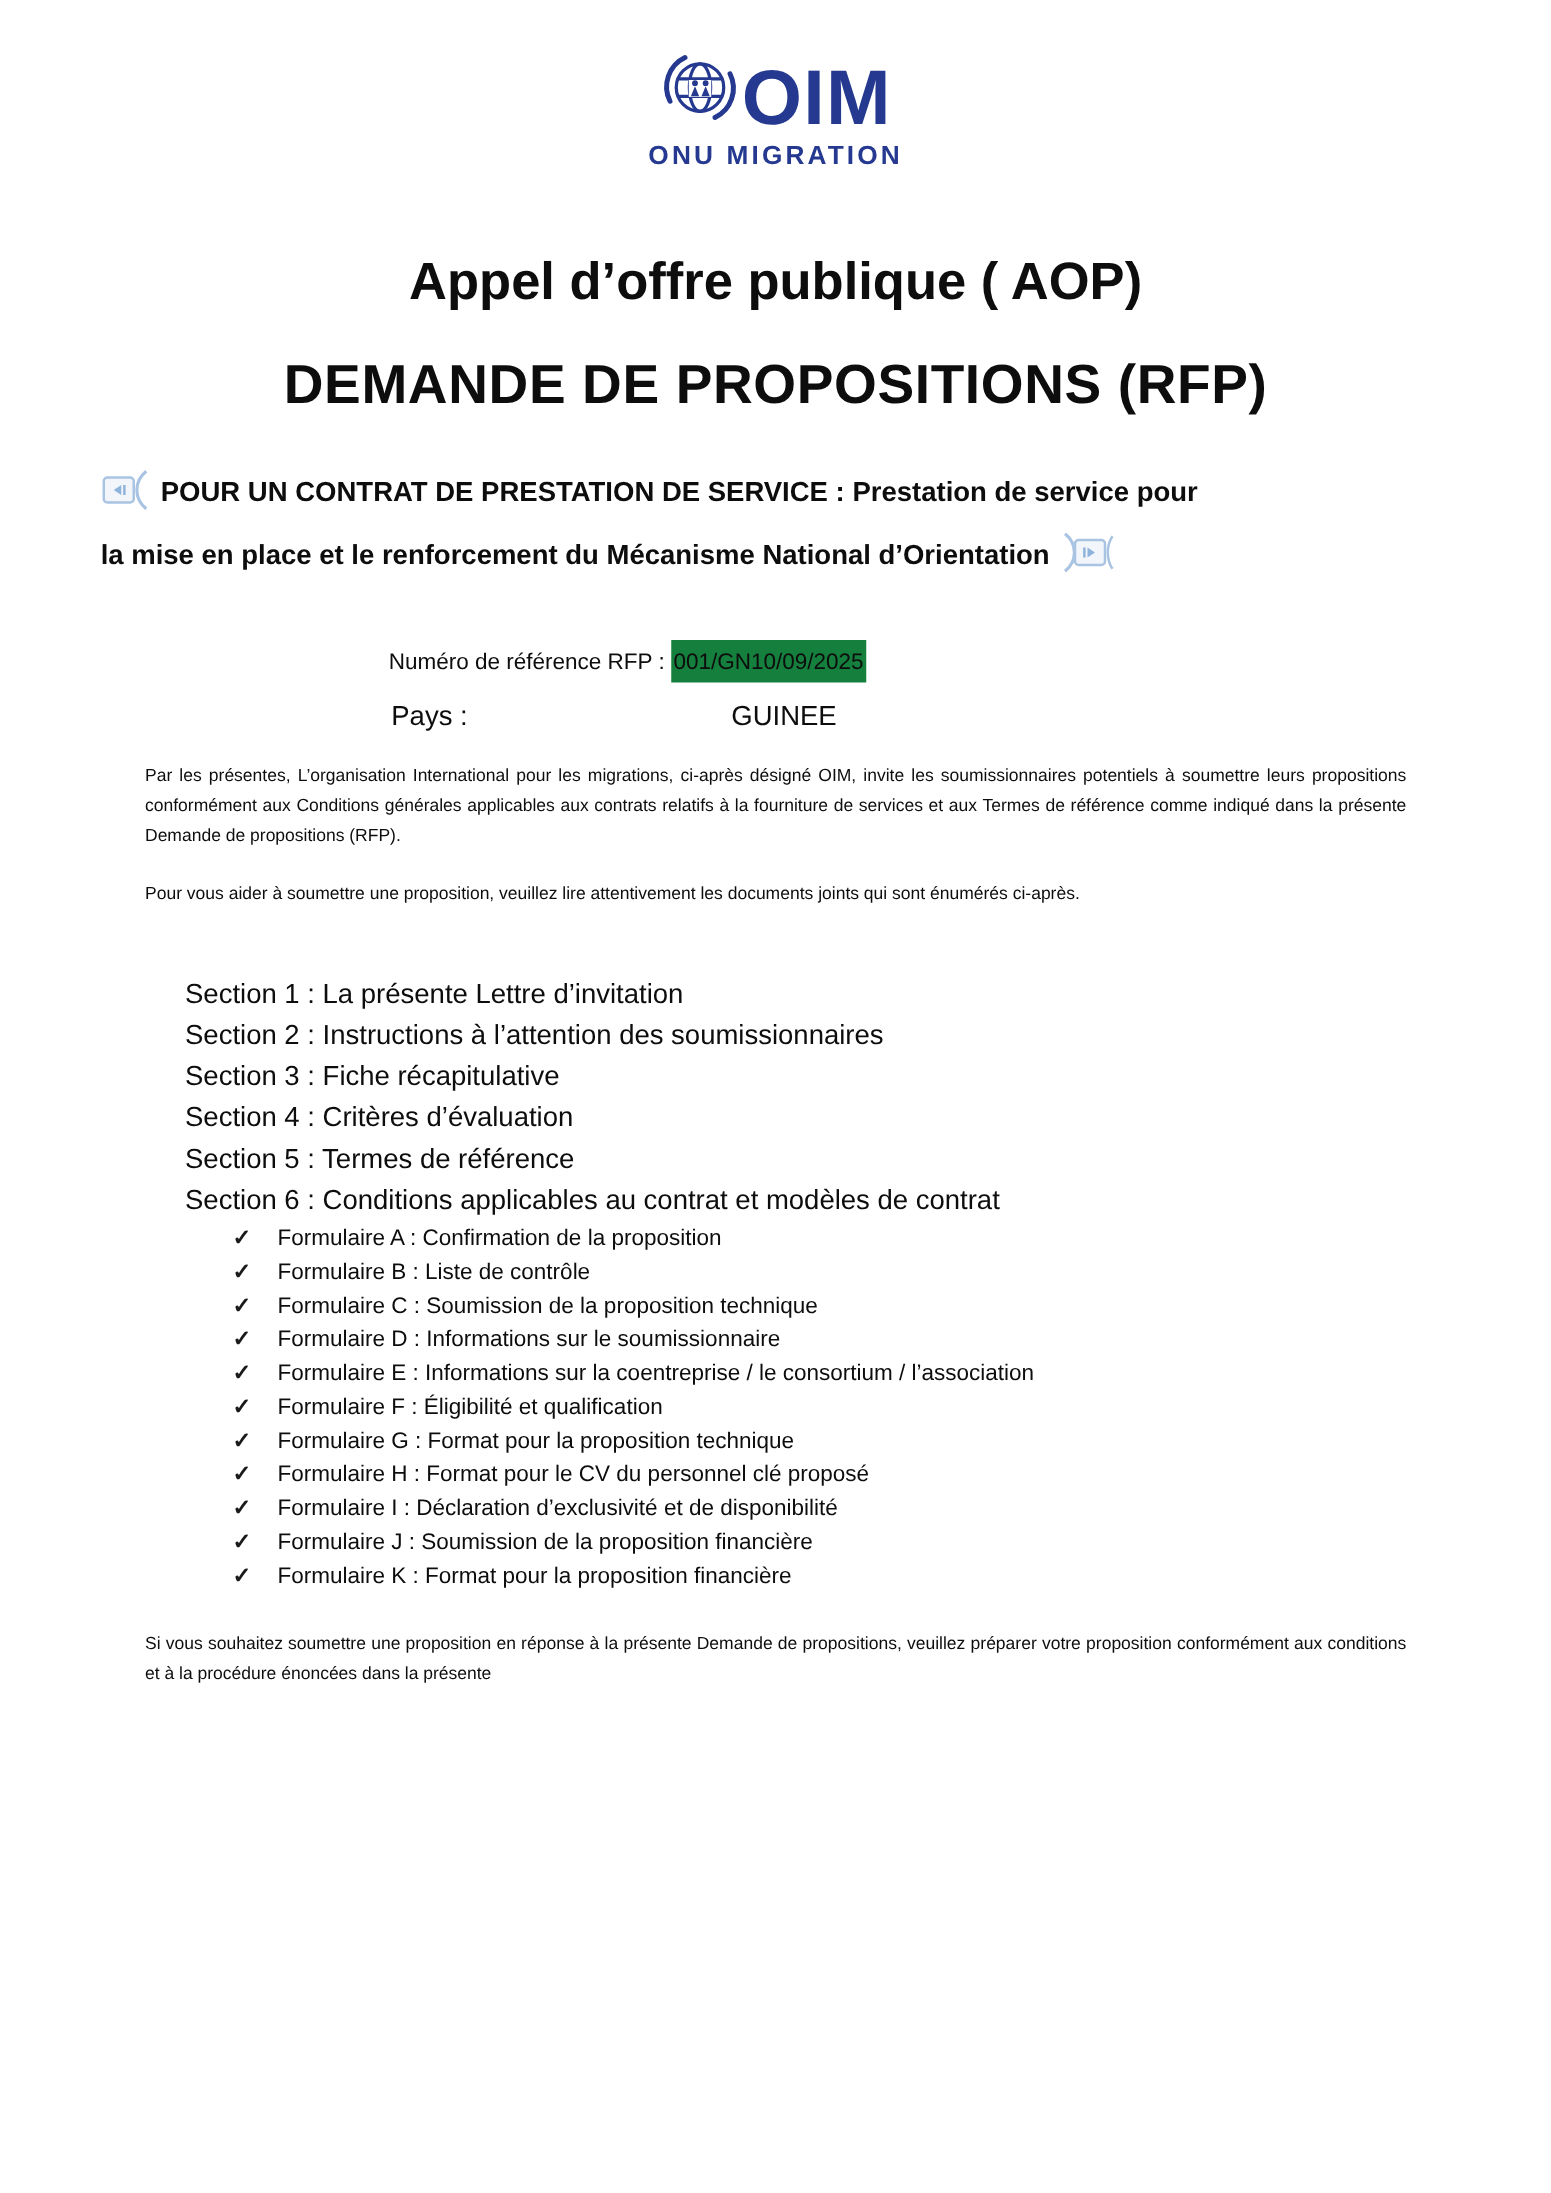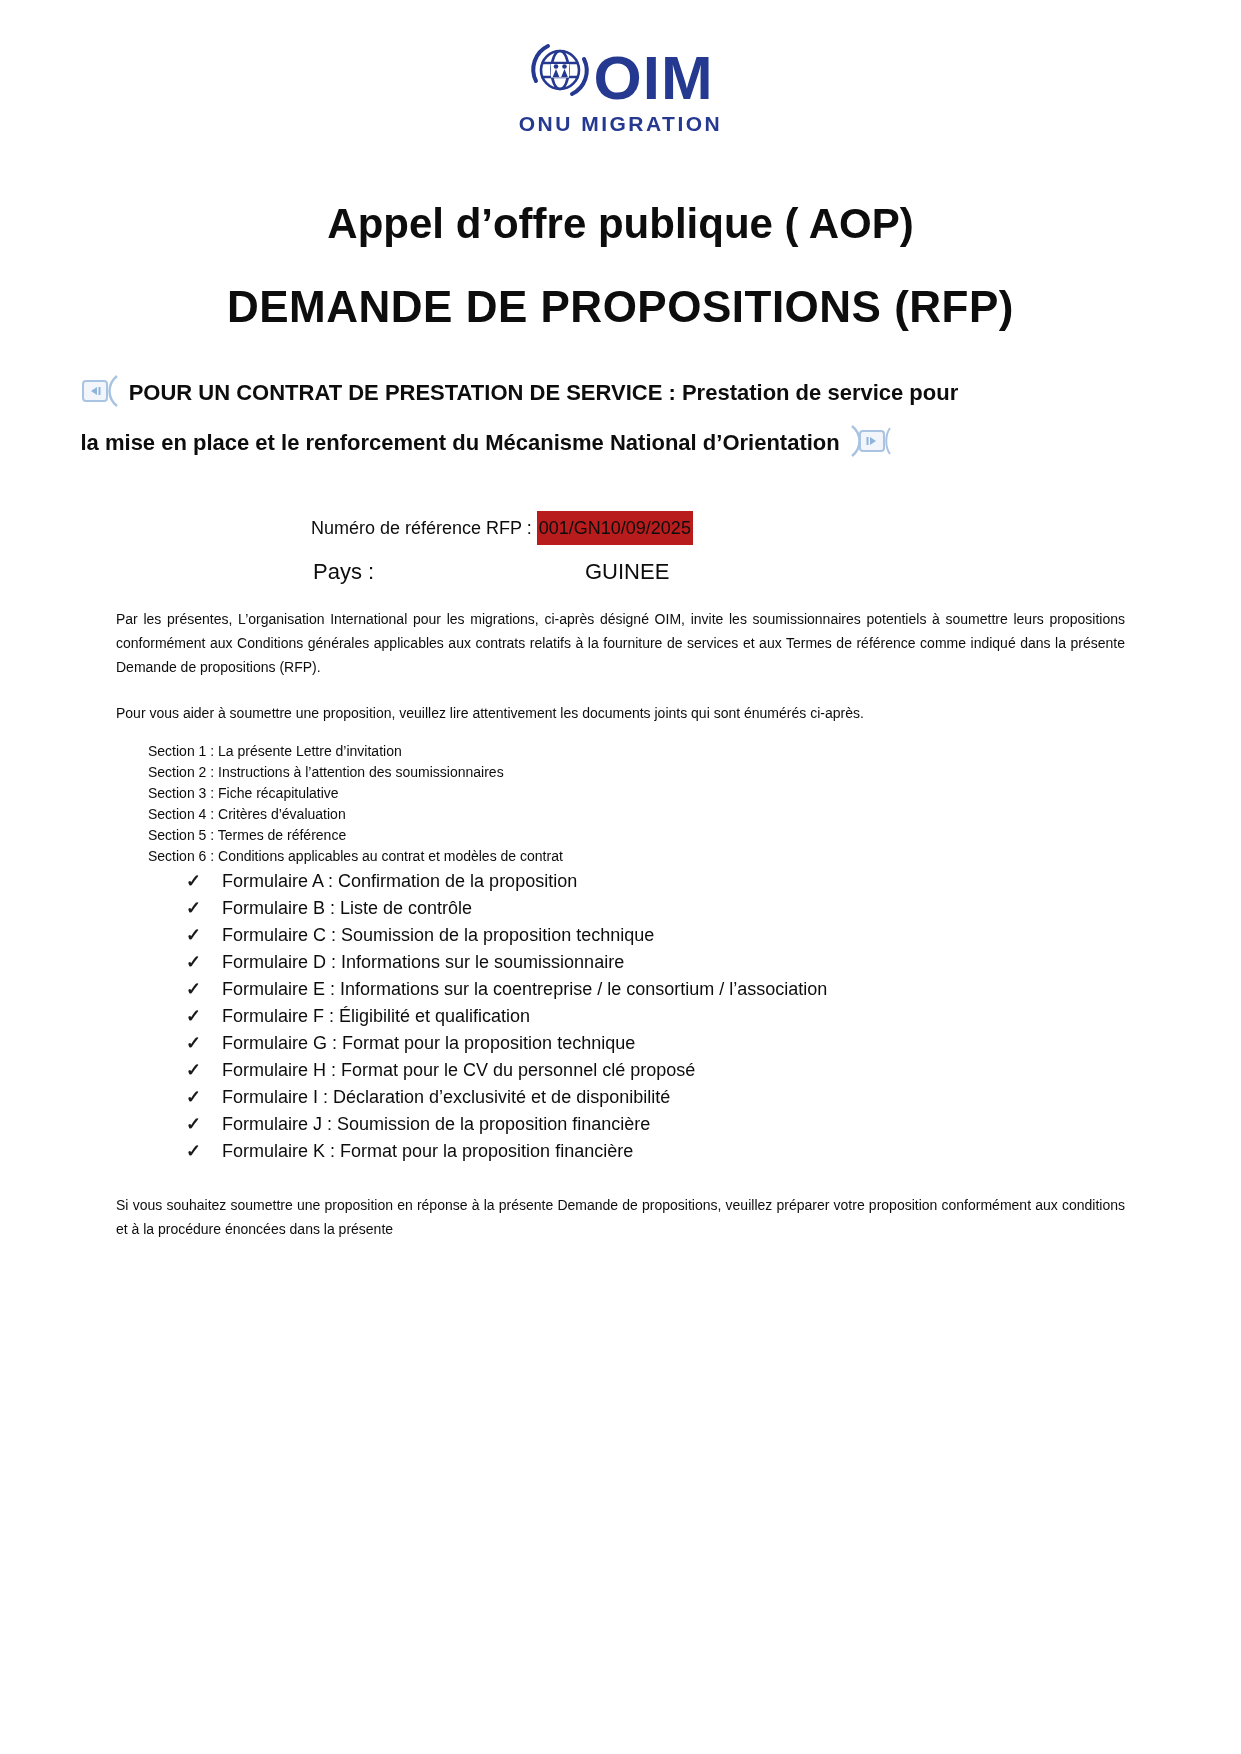--- a/index.html
+++ b/index.html
@@ -17,27 +17,27 @@
   .logo-row { display:flex; align-items:flex-end; justify-content:center; gap:0; }
   .logo-acronym { font-size:62px; font-weight:bold; line-height:0.9; letter-spacing:1px; }
   .logo-tagline { font-size:21px; font-weight:bold; letter-spacing:2.5px; margin-top:6px; text-align:left; }
   
   .title1 { margin-top:64px; text-align:center; font-size:42px; font-weight:bold; }
   .title2 { margin-top:34px; text-align:center; font-size:44px; font-weight:bold; letter-spacing:0.5px; }
   .subtitle { margin:40px auto 0; width:1080px; text-align:left; font-size:22px; font-weight:bold; line-height:1.95; }
   .cc-icon { vertical-align:-7px; }
   
   .ref-line { margin:46px 0 0 311px; font-size:18px; }
-  .ref-value { background:#b91c1c; padding:7px 2px; }
+  .ref-value { background:#15803d; padding:7px 2px; }
   .pays-line { margin:20px 0 0 313px; font-size:22px; }
   .pays-label { display:inline-block; width:272px; }
   
   .sec1-heading { margin:26px 0 0 116px; font-size:19px; font-weight:bold; }
   .para { margin:22px 116px 0 116px; font-size:14px; line-height:1.72; text-align:justify; }
-  .sections { margin:16px 0 0 148px; font-size:14px; line-height:1.5; }
+  .sections { margin:52px 0 0 148px; font-size:22px; line-height:1.5; }
   .sections > div { margin:0; }
   .forms { margin:1px 0 0 186px; }
   .form-item { display:flex; align-items:baseline; gap:18px; font-size:18px; line-height:1.5; }
   .check { width:18px; flex:0 0 auto; font-weight:bold; color:#1a1a1a; }
   .closing { margin-top:28px; }
 </style>
 </head>
 <body>
 
 <div class="page">

